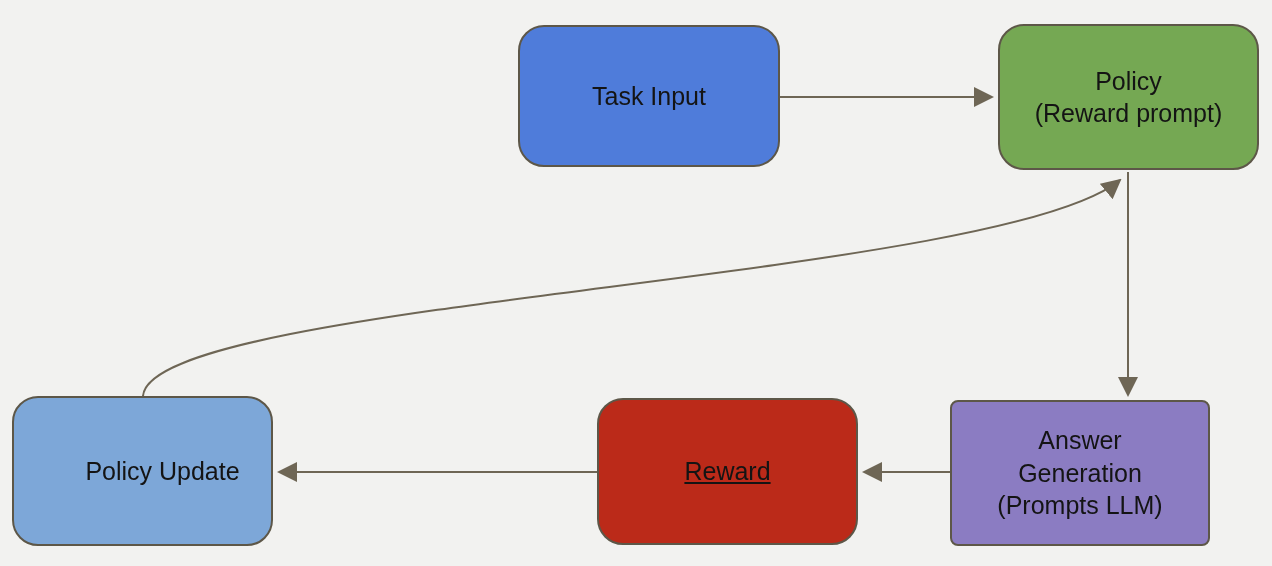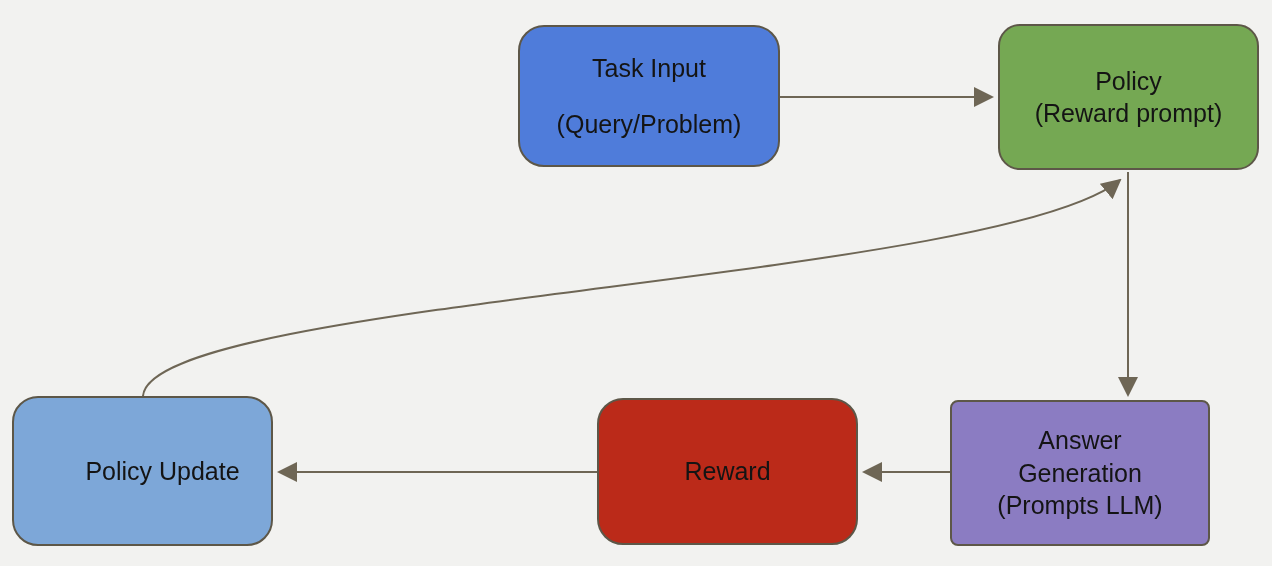--- a/index.html
+++ b/index.html
@@ -38,21 +38,21 @@
     justify-content: center;
     text-align: center;
     font-size: 25px;
     line-height: 1.3;
     color: #141414;
   }
   .node .line {
     white-space: nowrap;
   }
   #node-task-input        { left: 518px; top: 25px;  width: 262px; height: 142px; gap: 24px; }
-  #node-policy            { left: 998px; top: 24px;  width: 261px; height: 146px; border-radius: 22px; }
+  #node-policy            { left: 998px; top: 24px;  width: 261px; height: 146px; }
   #node-answer-generation { left: 950px; top: 400px; width: 260px; height: 146px; border-radius: 8px; }
   #node-reward-calculation{ left: 597px; top: 398px; width: 261px; height: 147px; }
   #node-policy-update     { left: 12px;  top: 396px; width: 261px; height: 150px; padding-left: 40px; }
 </style>
 </head>
 <body>
 
 <div class="canvas" style="background: rgb(242, 242, 240);">
 
   <svg class="edges" viewBox="0 0 1272 566" xmlns="http://www.w3.org/2000/svg">
@@ -68,35 +68,34 @@
 
     <path class="edge" d="M 998 472 L 864 472" marker-end="url(#arrowhead)" style="stroke: rgb(110, 102, 85);"></path>
 
     <path class="edge" d="M 597 472 L 279 472" marker-end="url(#arrowhead)" style="stroke: rgb(110, 102, 85);"></path>
 
     <path class="edge" d="M 143 396 C 150 300 1000 280 1120 180" marker-end="url(#arrowhead)" style="stroke: rgb(110, 102, 85);"></path>
   </svg>
 
   <div class="node" id="node-task-input" style="background: rgb(79, 124, 218); border-color: rgb(93, 87, 72); color: rgb(20, 20, 20);">
     <div class="line">Task Input</div>
-    <div class="line">(Query/Problem)</div>
   </div>
 
   <div class="node" id="node-policy" style="background: rgb(117, 168, 83); border-color: rgb(93, 87, 72); color: rgb(20, 20, 20);">
     <div class="line">Policy</div>
     <div class="line">(Reward prompt)</div>
   </div>
 
   <div class="node" id="node-answer-generation" style="background: rgb(139, 124, 194); border-color: rgb(93, 87, 72); color: rgb(20, 20, 20);">
     <div class="line">Answer</div>
     <div class="line">Generation</div>
     <div class="line">(Prompts LLM)</div>
   </div>
 
-  <div class="node" id="node-reward-calculation" style="background: rgb(187, 42, 25); border-color: rgb(93, 87, 72); color: rgb(20, 20, 20);">
+  <div class="node" id="node-reward-calculation" style="background: rgb(187, 42, 25); border-color: rgb(93, 87, 72); color: rgb(20, 20, 20); text-decoration: underline;">
     <div class="line">Reward</div>
   </div>
 
   <div class="node" id="node-policy-update" style="background: rgb(125, 167, 216); border-color: rgb(93, 87, 72); color: rgb(20, 20, 20);">
     <div class="line">Policy Update</div>
   </div>
 
 </div>
 
 </body></html>

